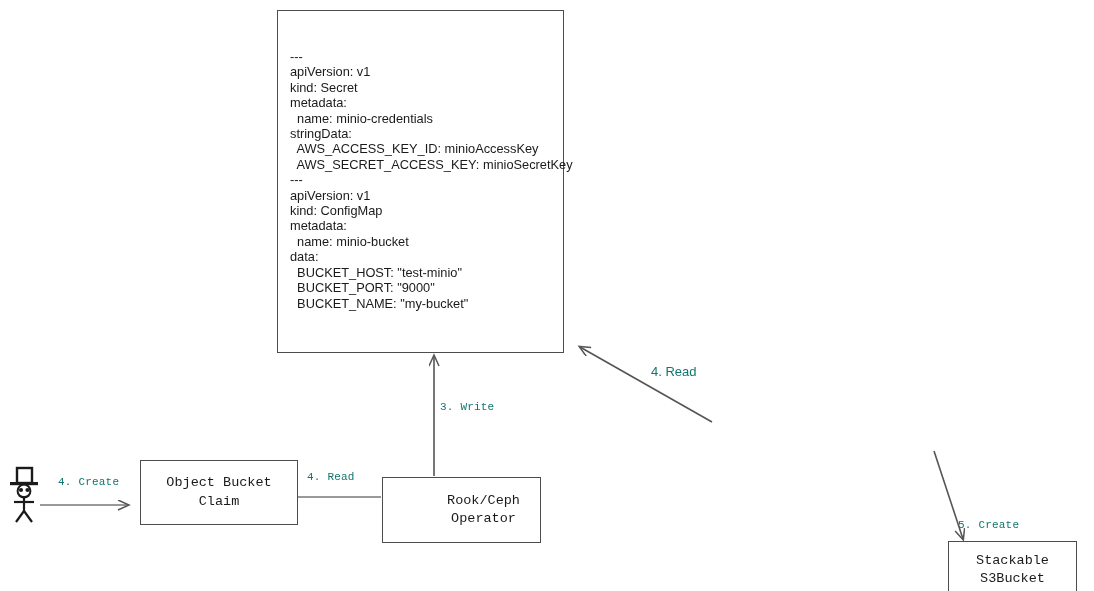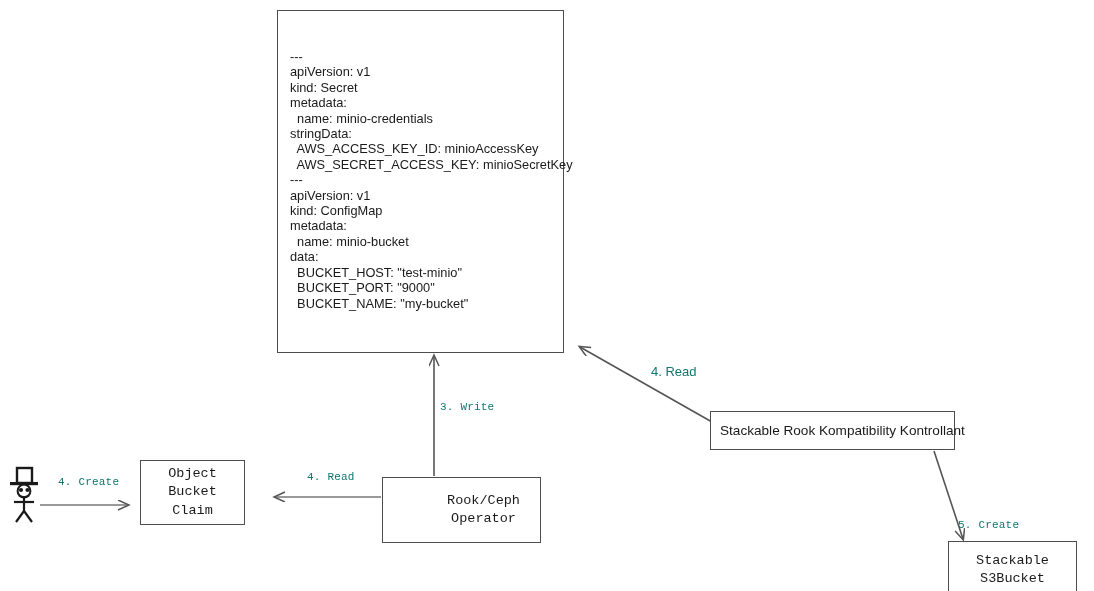--- a/index.html
+++ b/index.html
@@ -168,26 +168,25 @@
 apiVersion: v1
 kind: ConfigMap
 metadata:
   name: minio-bucket
 data:
   BUCKET_HOST: "test-minio"
   BUCKET_PORT: "9000"
   BUCKET_NAME: "my-bucket"</div>
   </div>
 
-  <div class="node node-mono" style="left:140px; top:460px; width:105px; height:65px;">Object Bucket
+  <div class="node node-mono" style="left:140px; top:460px; width:158px; height:65px;">Object Bucket
 Claim</div>
 
   <div class="node node-mono" style="left:382px; top:477px; width:159px; height:66px;padding-left:44px;">Rook/Ceph Operator</div>
 
-  <div class="node node-sans" style="left:710px; top:411px; width:245px; height:39px; font-size:13.6px;">Stackable Rook Kompatibility Kontrollant</div>
 
   <div class="node node-mono" style="left:948px; top:541px; width:129px; height:58px;">Stackable S3Bucket</div>
 
   <div class="edge-label lbl-mono" style="left:58px; top:476px;">4. Create</div>
 
   <div class="edge-label lbl-mono" style="left:307px; top:471px;">4. Read</div>
 
   <div class="edge-label lbl-mono" style="left:440px; top:401px;">3. Write</div>
 
   <div class="edge-label lbl-sans" style="left:651px; top:364px;">4. Read</div>

